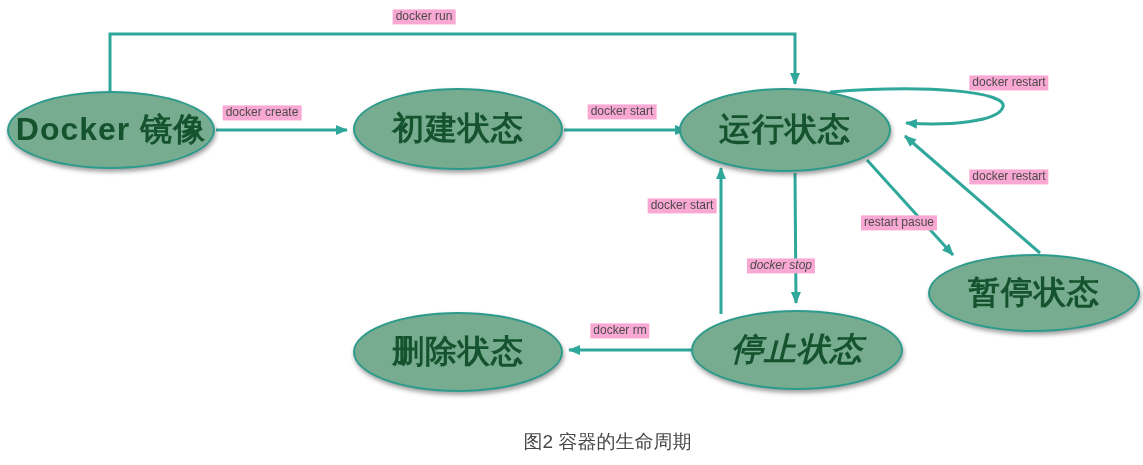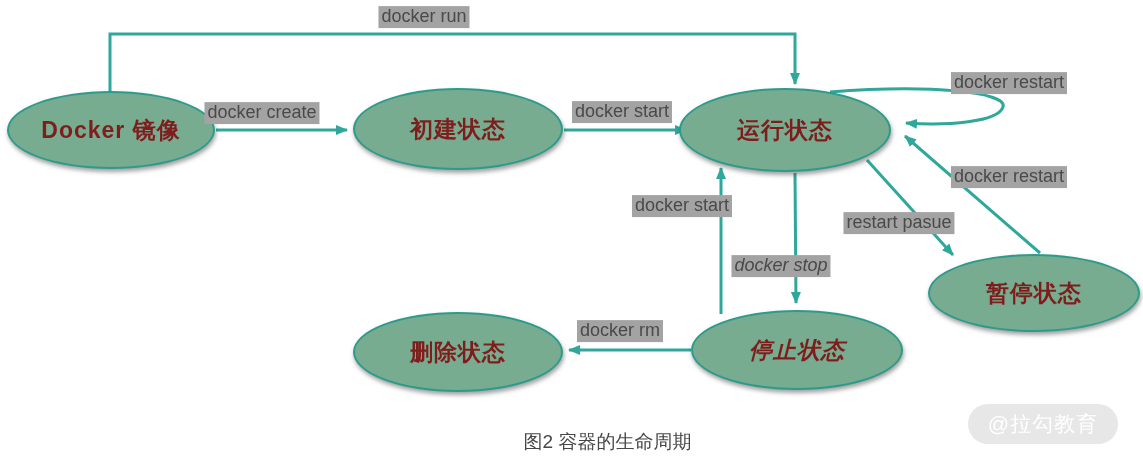--- a/index.html
+++ b/index.html
@@ -11,33 +11,33 @@
     font-family:"Liberation Sans","DejaVu Sans",sans-serif;
   }
   #edge-layer{position:absolute;left:0;top:0;width:1143px;height:465px;}
   .node{
     position:absolute;
     border-radius:50%;
     background:#78ac90;
     border:2px solid #2d9b8c;
     box-shadow:1px 3px 4px rgba(70,70,70,0.5);
     display:flex;align-items:center;justify-content:center;
-    color:#7f1d1d;
+    color:#14532d;
     font-weight:bold;
-    font-size:23px;
+    font-size:32px;
     letter-spacing:1px;
     box-sizing:border-box;
     text-align:center;
   }
   .edge-label{
     position:absolute;
     transform:translate(-50%,-50%);
-    background:#a3a3a3;
+    background:#f9a8d4;
     color:#4a4a4a;
-    font-size:18px;
+    font-size:12px;
     line-height:1.1;
     padding:1px 3px;
     white-space:nowrap;
   }
   #caption{
     position:absolute;
     left:0;top:429px;width:1143px;
     text-align:center;
     color:#474747;
     font-size:19px;
@@ -104,14 +104,13 @@
       <div class="edge-label" style="left: 622px; top: 112px;">docker start</div>
       <div class="edge-label" style="left: 1009px; top: 83px;">docker restart</div>
       <div class="edge-label" style="left: 899px; top: 223px;">restart pasue</div>
       <div class="edge-label" style="left: 1009px; top: 177px;">docker restart</div>
       <div class="edge-label" style="left: 781px; top: 266px; font-style: italic;">docker stop</div>
       <div class="edge-label" style="left: 682px; top: 206px;">docker start</div>
       <div class="edge-label" style="left: 620px; top: 331px;">docker rm</div>
     </div>
 
   <div id="caption">图2 容器的生命周期</div>
-  <div id="watermark">@拉勾教育</div>
 </div>
 
 </body></html>

